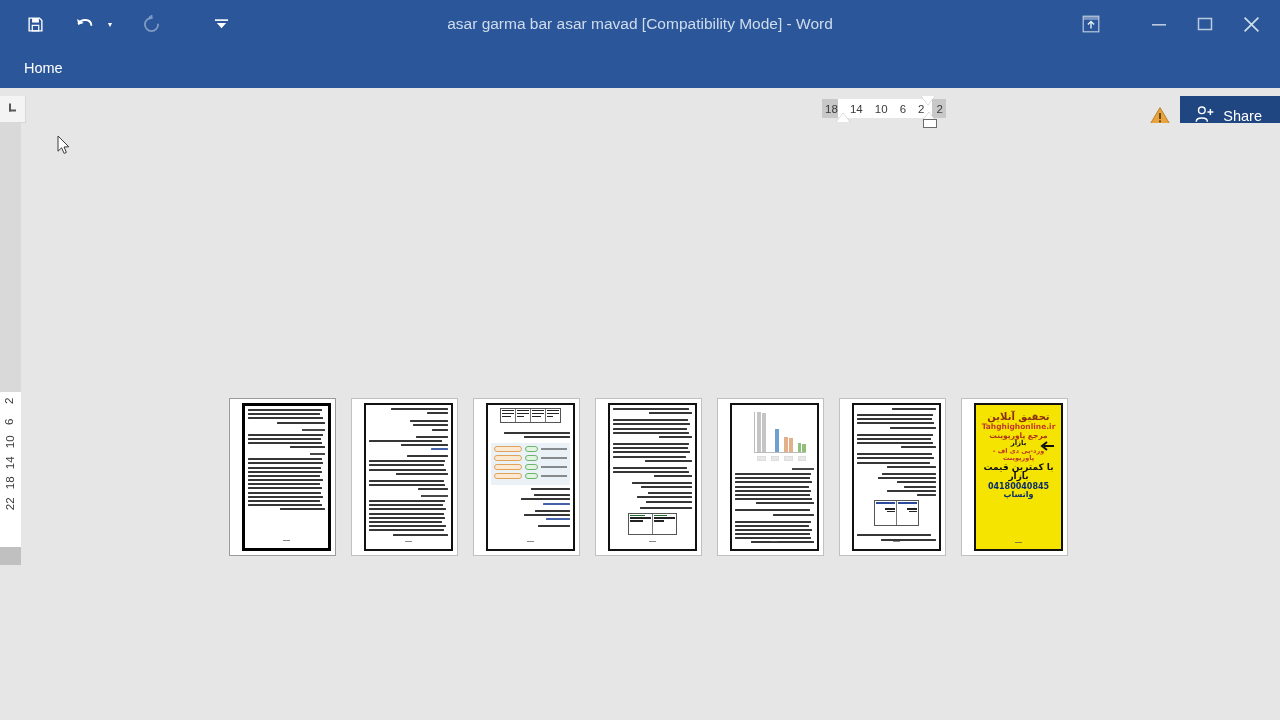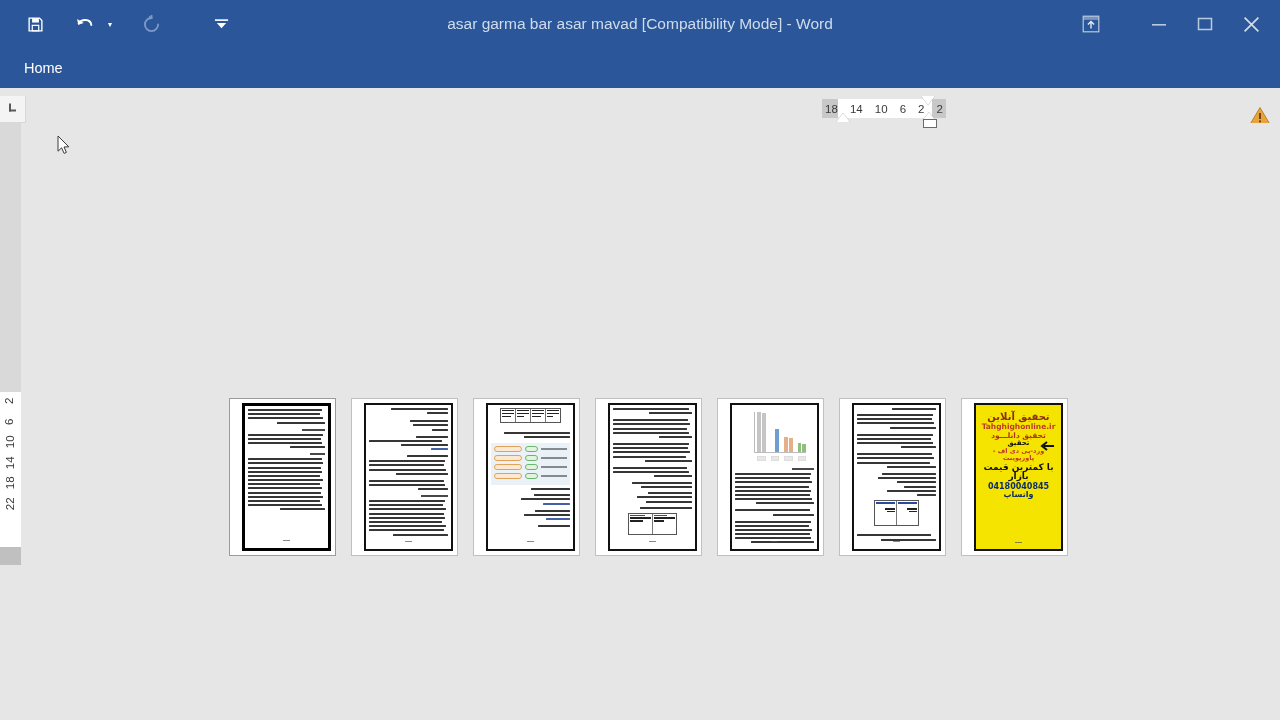--- a/index.html
+++ b/index.html
@@ -360,20 +360,30 @@
   <div class="tabrow">
     <div class="tab tab-file">Home</div>
 
     <div class="right-ribbon">
       <div class="warn-icon">
         <svg width="22" height="20" viewBox="0 0 22 20">
           <path d="M11 1.6 L21 18.4 L1 18.4 Z" fill="#e8a33d" stroke="#b9822b" stroke-width="1"></path>
           <rect x="10.1" y="7" width="1.8" height="6" fill="#5c3f10"></rect>
           <rect x="10.1" y="14.4" width="1.8" height="1.9" fill="#5c3f10"></rect>
         </svg>
+      </div>
+      <div class="share-btn">
+        <span>
+          <svg width="21" height="19" viewBox="0 0 22 20">
+            <circle cx="8.2" cy="5.6" r="3.5" fill="none" stroke="#ffffff" stroke-width="1.5"></circle>
+            <path d="M2.3 17.5 C2.3 12.4 14.1 12.4 14.1 17.5" fill="none" stroke="#ffffff" stroke-width="1.5"></path>
+            <path d="M17.2 4.2 L17.2 10.4 M14.1 7.3 L20.3 7.3" stroke="#ffffff" stroke-width="1.5"></path>
+          </svg>
+        </span>
+        <span>Share</span>
       </div>
     </div>
   </div>
 
   <div class="canvas"></div>
 
   <div class="tabselector">
     <span>
       <svg width="12" height="12" viewBox="0 0 12 12">
         <rect x="2" y="1.5" width="2" height="8" fill="#595959"></rect>
@@ -708,22 +718,22 @@
         </div>
         <div class="pagenum"><i></i></div>
       </div>
     </div>
 
     <div class="page">
       <div class="page-inner">
         <div class="adpage">
           <div class="ad-l ad1">تحقیق آنلاین</div>
           <div class="ad-l ad2">Tahghighonline.ir</div>
-          <div class="ad-l ad3">تحقیق دانلـــود</div>
-          <div class="ad-l ad4">تحقیق</div>
+          <div class="ad-l ad3">مرجع پاورپوینت</div>
+          <div class="ad-l ad4">بازار</div>
           <div class="ad-l ad5">ورد-پی دی اف - پاورپوینت</div>
           <div class="ad-l ad6">با کمترین قیمت بازار</div>
           <div class="ad-l ad7">04180040845 واتساپ</div>
           <div class="ad-arrow">
             <svg width="16" height="10" viewBox="0 0 16 10">
               <path d="M15 5 L5 5 M8 1 L3 5 L8 9" stroke="#111" stroke-width="2" fill="none"></path>
             </svg>
           </div>
         </div>
         <div class="pagenum" style="bottom:2px"><i></i></div>

